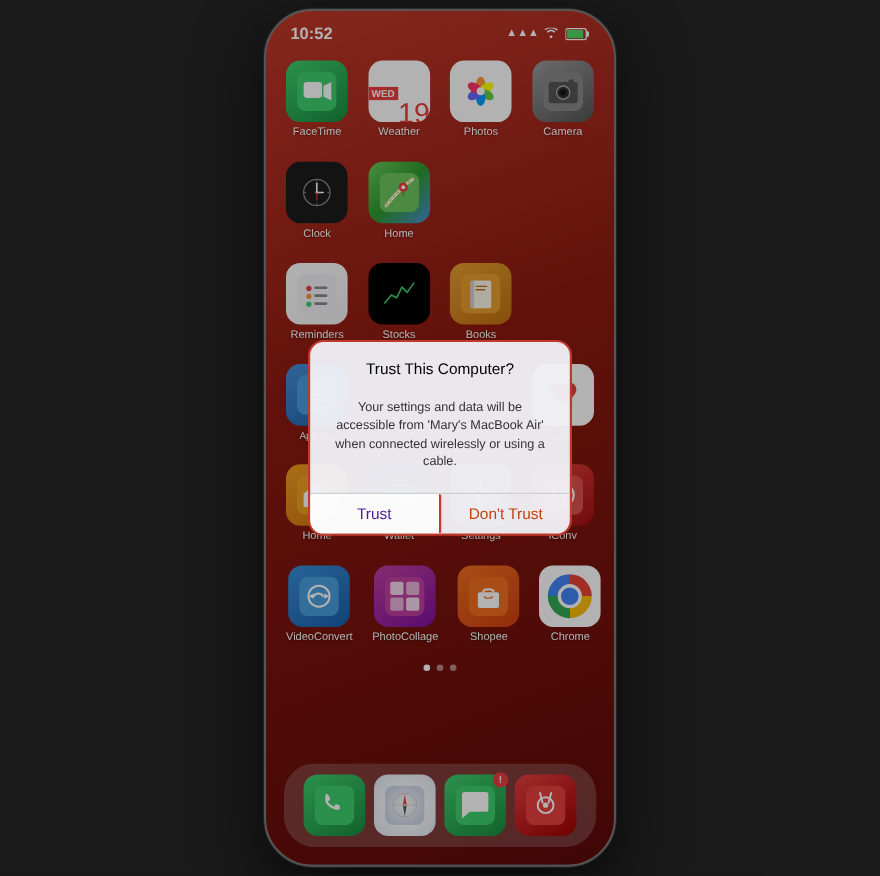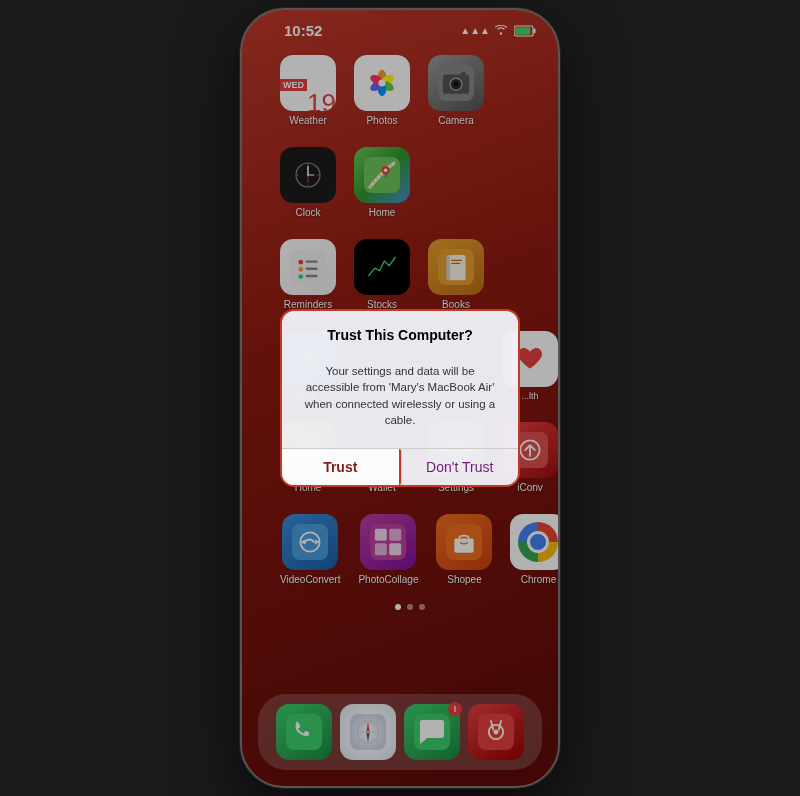--- a/index.html
+++ b/index.html
@@ -15,21 +15,20 @@
 
     .phone-frame {
       width: 320px;
       height: 780px;
       background: linear-gradient(160deg, #c0392b 0%, #8e1a10 40%, #5c0a08 100%);
       border-radius: 44px;
       position: relative;
       overflow: hidden;
       border: 2px solid #555;
       box-shadow: 0 0 0 1px #222, 0 20px 60px rgba(0,0,0,0.7);
-      padding-left: 20px;
     }
 
     
     .status-bar {
       display: flex;
       justify-content: space-between;
       align-items: center;
       padding: 12px 22px 4px;
       color: #fff;
       font-size: 14px;
@@ -169,21 +168,21 @@
       border: 2px solid #c0392b;
     }
 
     .dialog-content {
       padding: 16px 18px 8px;
       text-align: center;
     }
 
     .dialog-title {
       font-size: 14px;
-      font-weight: 700;
+      font-weight: 400;
       color: #000;
       margin-bottom: 20px;
     }
 
     .dialog-message {
       font-size: 11.5px;
       color: #333;
       line-height: 1.4;
     }
 
@@ -198,32 +197,32 @@
       padding: 10px;
       text-align: center;
       font-size: 14px;
       font-weight: 500;
       cursor: pointer;
       background: transparent;
       border: none;
     }
 
     .btn-trust {
-      color: #7f1d1d;
-      font-weight: 700;
+      color: #4c1d95;
+      font-weight: 400;
       border: 2px solid #c0392b;
       border-bottom: none;
       border-left: none;
       border-top: none;
       border-radius: 2px;
       background: rgba(255,255,255,0.8);
     }
 
     .btn-dont-trust {
-      color: #701a75;
+      color: #c2410c;
       border-left: 1px solid #ccc;
     }
 
     .dialog-border-highlight {
       border: 2px solid #c0392b;
     }
 
     
     .photos-icon {
       background: #fff;
@@ -296,20 +295,36 @@
           <rect x="0" y="1" width="19" height="10" rx="2" ry="2" fill="none" stroke="white" stroke-width="1.2"></rect>
           <rect x="1.2" y="2.2" width="15" height="7.6" rx="1" fill="#4cd964"></rect>
           <rect x="19.5" y="3.5" width="2" height="5" rx="1" fill="white"></rect>
         </svg>
       </span>
     </div>
   </div>
 
   <div class="app-grid" style="margin-top:2px;">
 
+    <div class="app-item">
+      <div class="app-icon bg-facetime">
+        <svg viewBox="0 0 60 60" fill="none">
+          <rect width="60" height="60" rx="13" fill="url(#ftgrad)"></rect>
+          <defs>
+              <linearGradient id="ftgrad" x1="0" y1="0" x2="60" y2="60">
+                <stop offset="0%" stop-color="#3ecf6e"></stop>
+                <stop offset="100%" stop-color="#1a8c3f"></stop>
+              </linearGradient>
+            </defs>
+          <rect x="10" y="16" width="28" height="24" rx="5" fill="white"></rect>
+          <polygon points="40,22 52,16 52,44 40,38" fill="white"></polygon>
+        </svg>
+      </div>
+      <span class="app-label">FaceTime</span>
+    </div>
 
     <div class="app-item">
       <div class="app-icon calendar-icon">
         <div class="cal-header">WED</div>
         <div class="cal-date">19</div>
       </div>
       <span class="app-label">Weather</span>
     </div>
 
     <div class="app-item">

